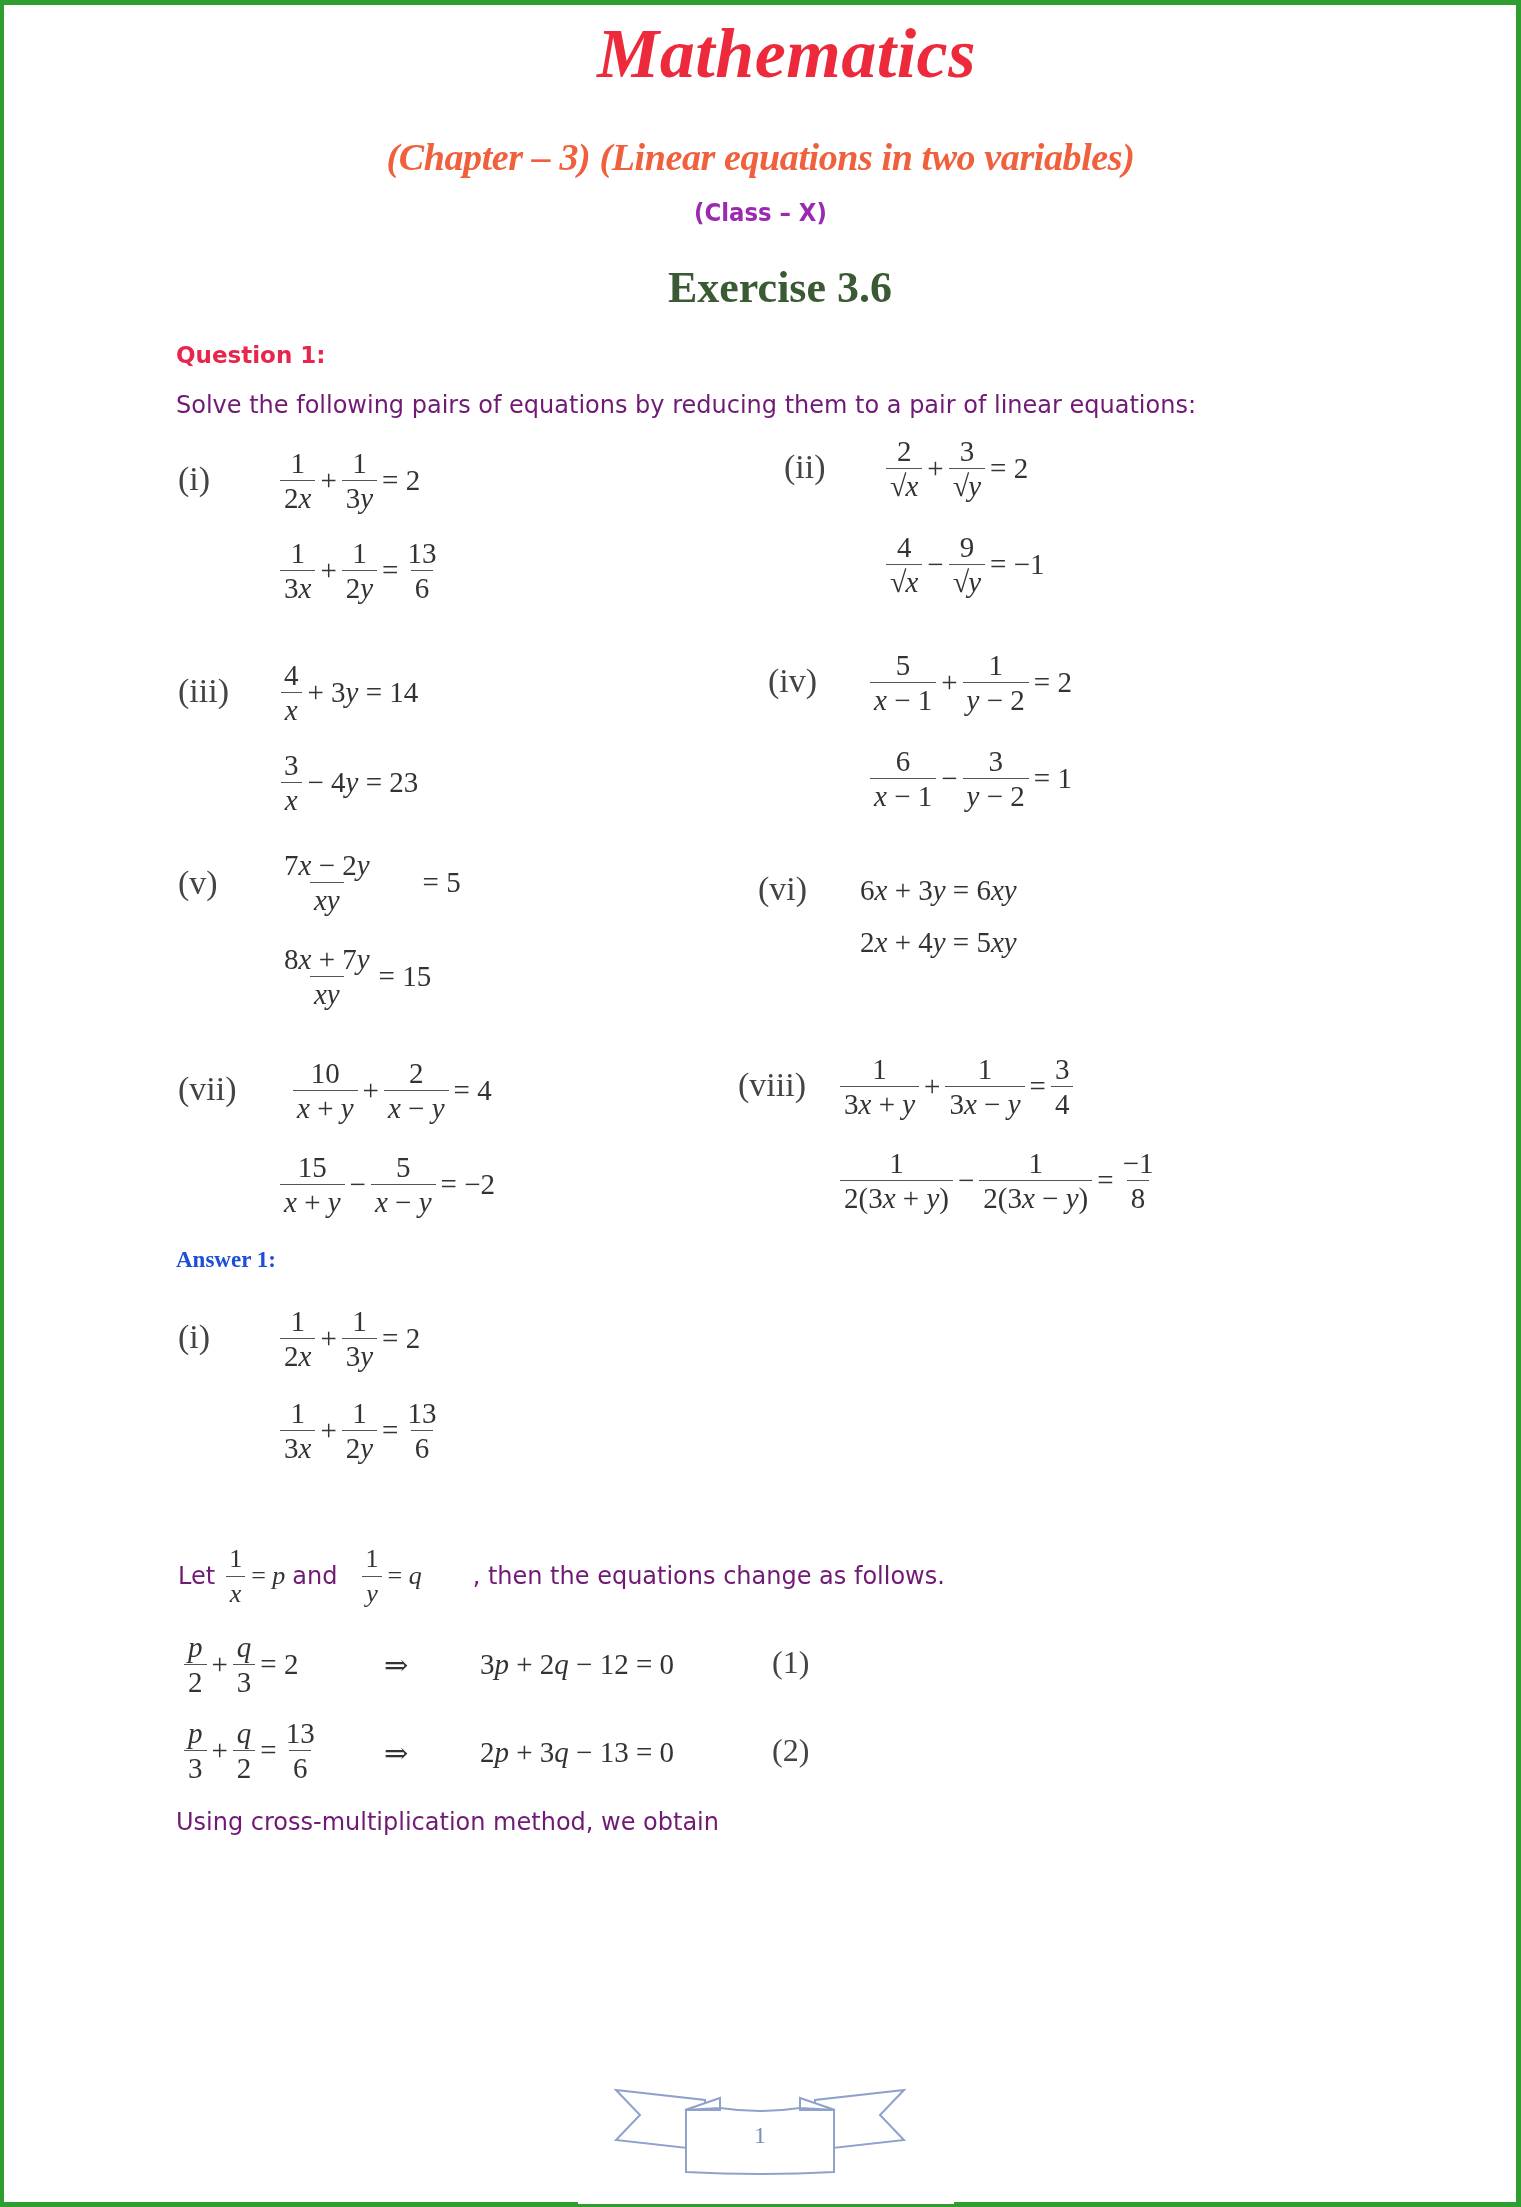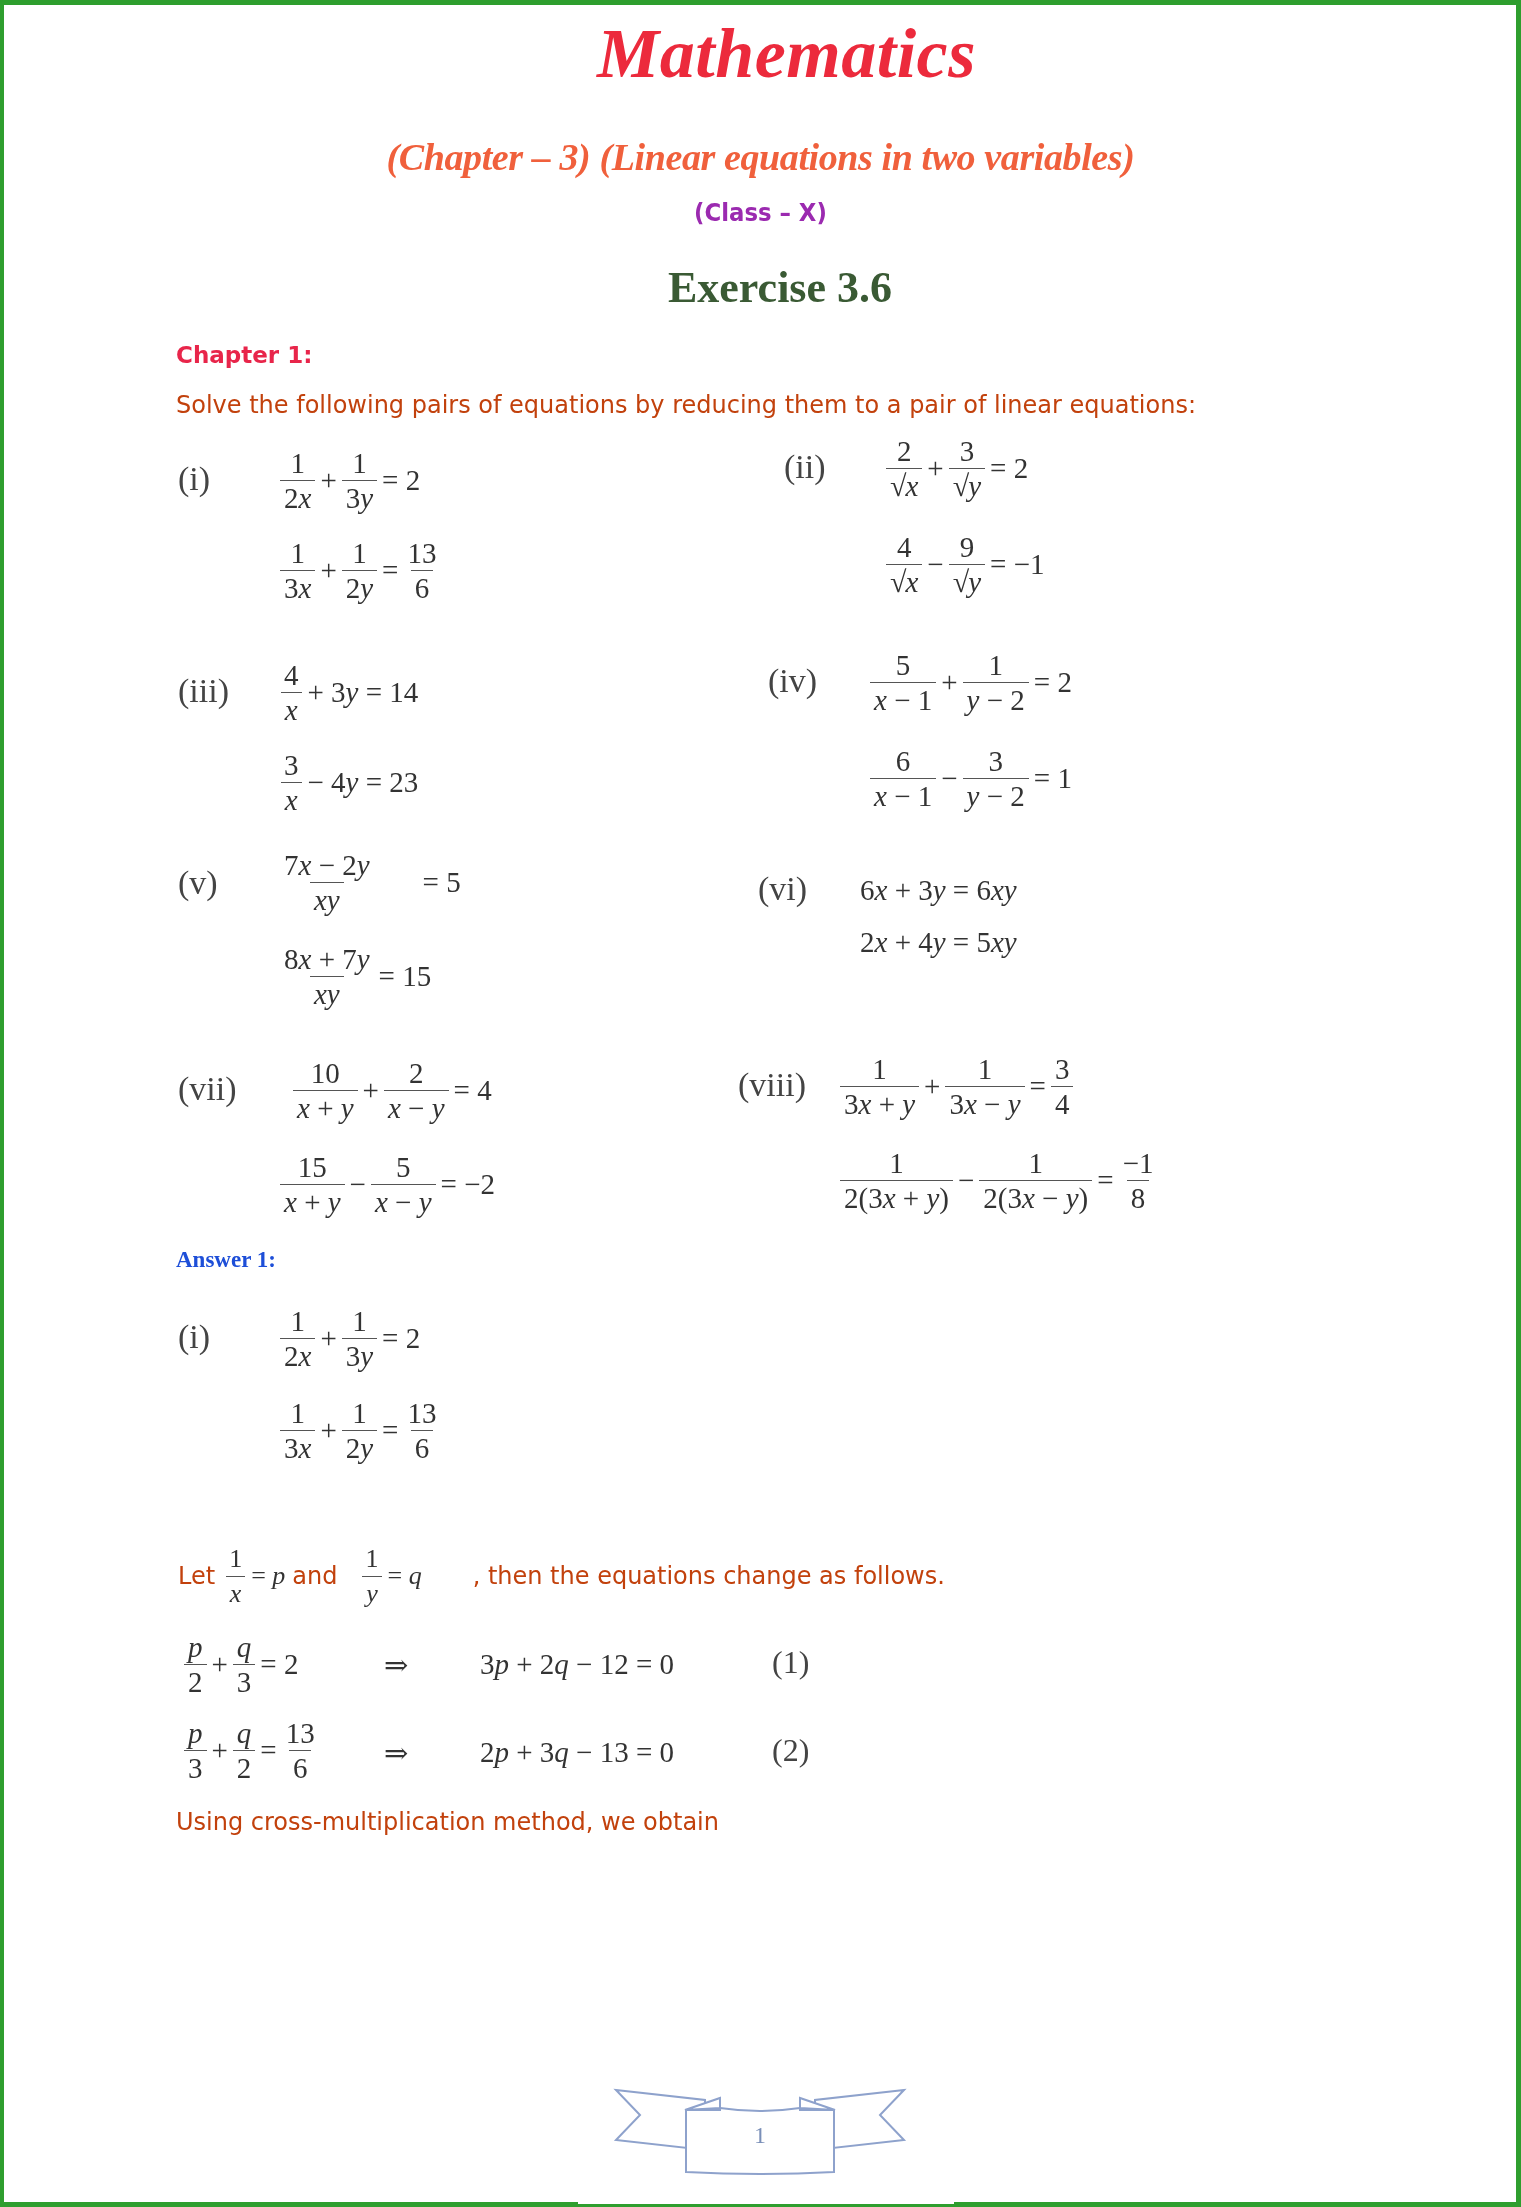--- a/index.html
+++ b/index.html
@@ -32,21 +32,21 @@
   }
   .qlabel {
     left:176px; top:340px; font-family:"DejaVu Sans", sans-serif; font-weight:bold;
     font-size:23px; color:#e8254a; line-height:30px;
   }
   .alabel {
     left:176px; top:1245px; font-family:Liberation Serif, serif; font-weight:bold;
     font-size:23px; color:#1d4ed8; line-height:30px;
   }
   .bodytext {
-    font-family:"DejaVu Sans", sans-serif; font-size:24px; color:#c2410c; line-height:30px; white-space:nowrap;
+    font-family:"DejaVu Sans", sans-serif; font-size:24px; color:#701a75; line-height:30px; white-space:nowrap;
   }
   
   .math { font-family:"Liberation Serif", "DejaVu Serif", serif; font-size:29px; color:#333; white-space:nowrap; }
   .math i, .mi { font-style:italic; }
   .roman { font-family:"Liberation Serif", "DejaVu Serif", serif; font-size:34px; color:#444; }
   .eqrow { display:flex; align-items:center; }
   .frac { display:inline-flex; flex-direction:column; align-items:center; vertical-align:middle; margin:0 2px; }
   .frac .num { padding:0 4px; line-height:34px; }
   .frac .den { padding:0 4px; line-height:34px; border-top:1.6px solid #555; }
   .op { margin:0 3px; }
@@ -62,21 +62,21 @@
 <body>
 
 <div class="page-border"></div>
 <div class="bottom-thin"></div>
 
 <div class="abs center title">Mathematics</div>
 <div class="abs center chapter">(Chapter – 3) (Linear equations in two variables)</div>
 <div class="abs center classline">(Class – X)</div>
 <div class="abs exercise" style="left:0;width:1560px;text-align:center;">Exercise 3.6</div>
 
-<div class="abs qlabel">Chapter 1:</div>
+<div class="abs qlabel">Question 1:</div>
 <div class="abs bodytext" style="left:176px;top:390px;">Solve the following pairs of equations by reducing them to a pair of linear equations:</div>
 
 <div class="abs" style="left:178px;top:452px;">
   <span class="abs roman" style="left:0;top:8px;">(i)</span>
   <div class="abs math eqrow" style="left:100px;top:-6px;">
     <span class="frac">
         <span class="num">1</span>
         <span class="den">2<i>x</i></span>
       </span>
       <span class="op">+</span>

